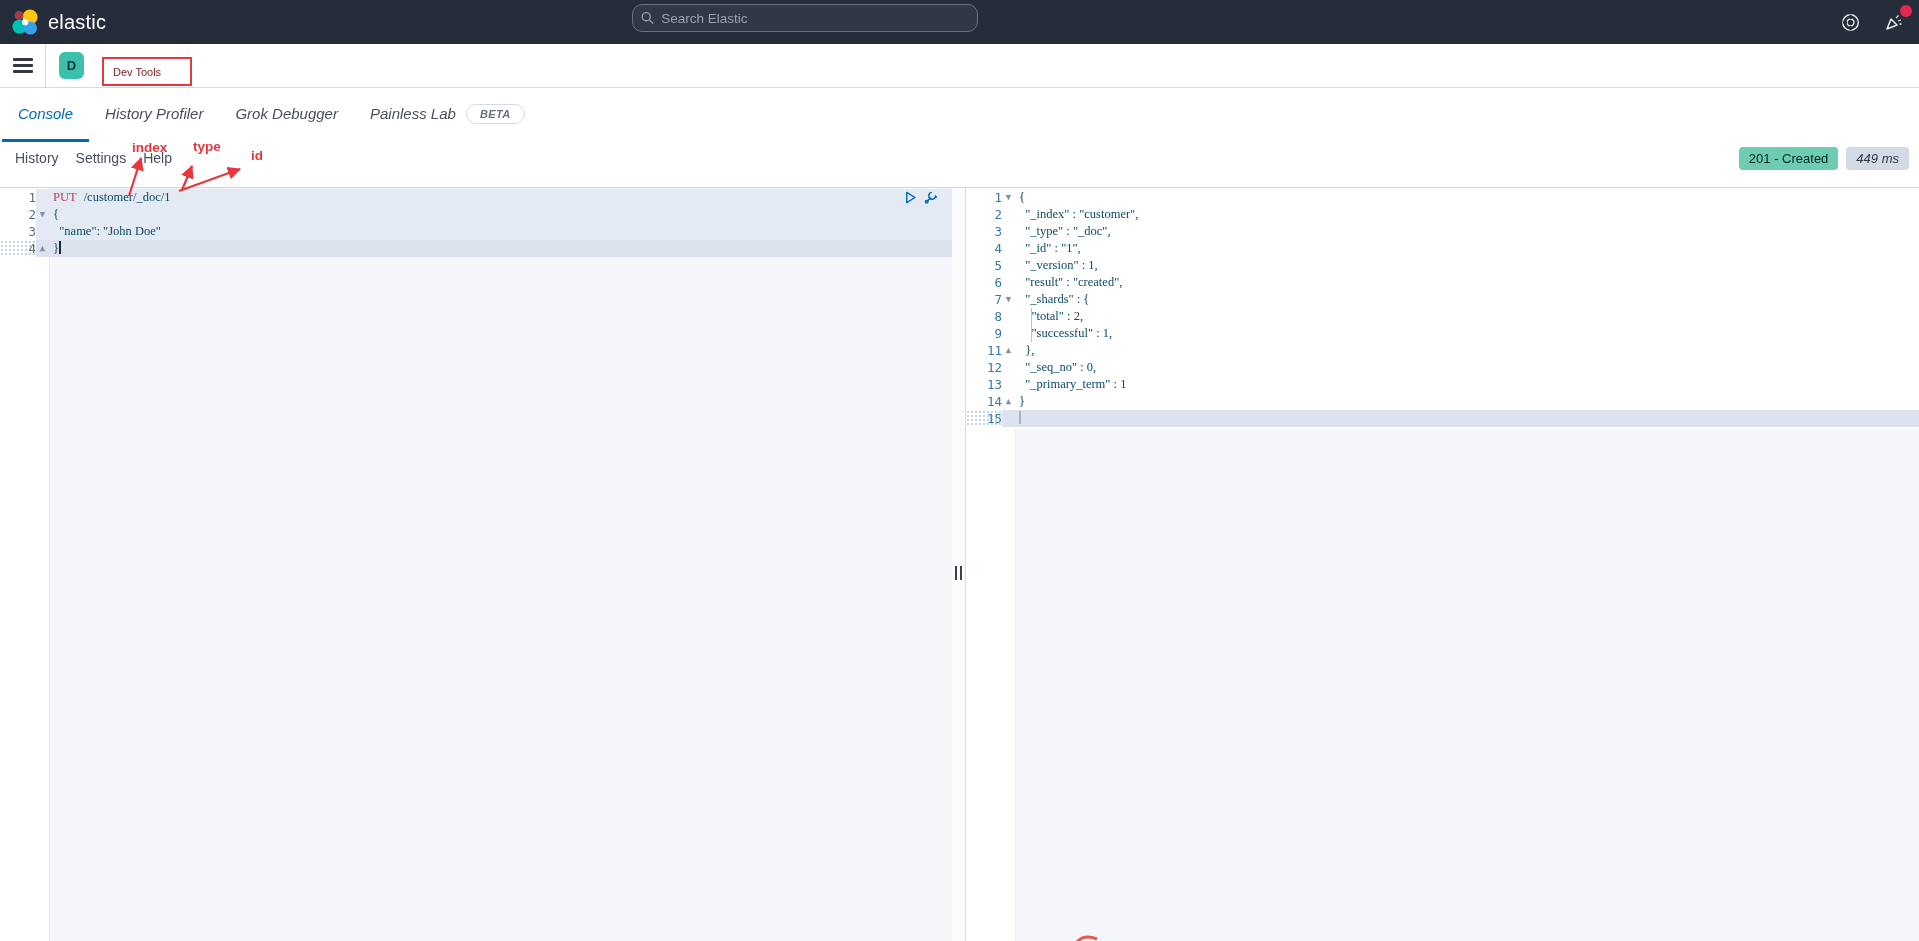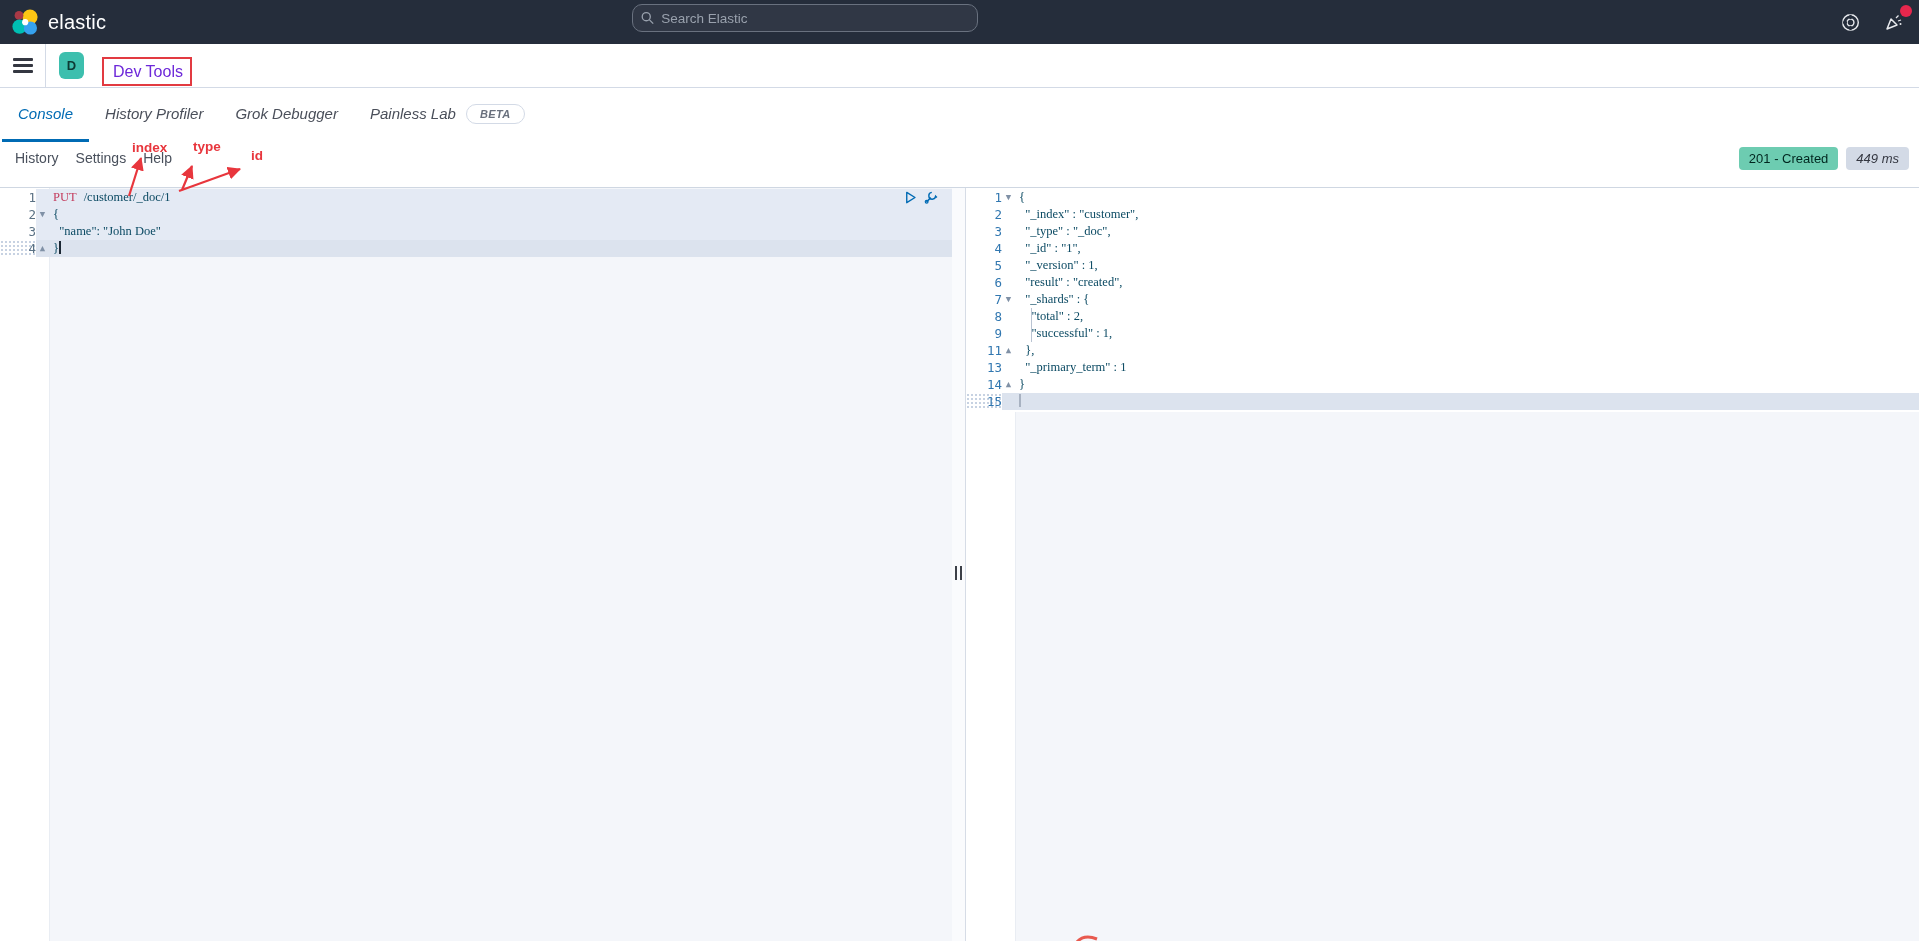--- a/index.html
+++ b/index.html
@@ -25,21 +25,21 @@
                display:flex; align-items:center; }
   .hamburger { width:46px; height:100%; display:flex; align-items:center; justify-content:center;
                cursor:pointer; border-right:1px solid #d3dae6; }
   .hamburger .bars { width:20px; }
   .hamburger .bars div { height:2.6px; background:#343741; margin:3.6px 0; border-radius:1px; }
   .space-badge { width:25px; height:27px; margin-left:13px; border-radius:6px; background:#3dbfae;
                  color:#0d3a34; font-size:13px; font-weight:bold; display:flex; align-items:center;
                  justify-content:center; cursor:pointer; }
   .crumb-box { position:absolute; left:102px; top:13px; width:90px; height:29px;
                border:2px solid #e23a41; display:flex; align-items:center; padding-left:9px; }
-  .crumb-text { color:#6d28d9; font-size:16px; cursor:pointer; }
+  .crumb-text { color:#7f1d1d; font-size:11px; cursor:pointer; }
 
   
   .tab-bar { height:54px; display:flex; align-items:stretch; padding-left:2px;font-style:italic; }
   .tab { display:flex; align-items:center; padding:0 16px; font-size:15px; color:#4a4f5a;
          cursor:pointer; border-bottom:3px solid transparent; gap:10px; }
   .tab.active { color:#006bb4; border-bottom-color:#006bb4; font-weight:500; }
   .beta-pill { border:1.5px solid #d3dae6; border-radius:13px; padding:3px 13px; font-size:11px;
                font-weight:bold; color:#69707d; letter-spacing:.4px; }
 
   
@@ -260,20 +260,24 @@
       <div class="row guide">
         <span class="ln">9</span><span class="fold"></span>
         <span class="code">    "successful" : 1,</span>
       </div>
       <div class="row">
         <span class="ln">11</span>
         <span class="fold">▲</span>
         <span class="code">  },</span>
       </div>
       <div class="row">
+        <span class="ln">12</span><span class="fold"></span>
+        <span class="code">  "_seq_no" : 0,</span>
+      </div>
+      <div class="row">
         <span class="ln">13</span><span class="fold"></span>
         <span class="code">  "_primary_term" : 1</span>
       </div>
       <div class="row">
         <span class="ln">14</span>
         <span class="fold">▲</span>
         <span class="code">}</span>
       </div>
       <div class="row hl-active stip">
         <span class="ln">15</span><span class="fold"></span>

